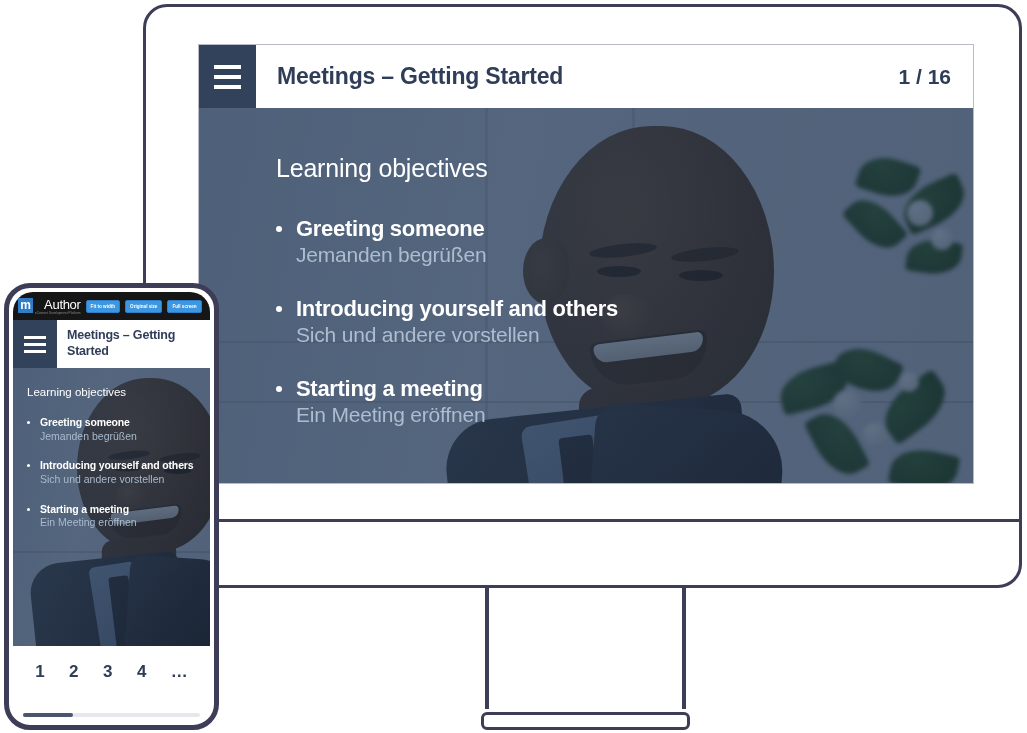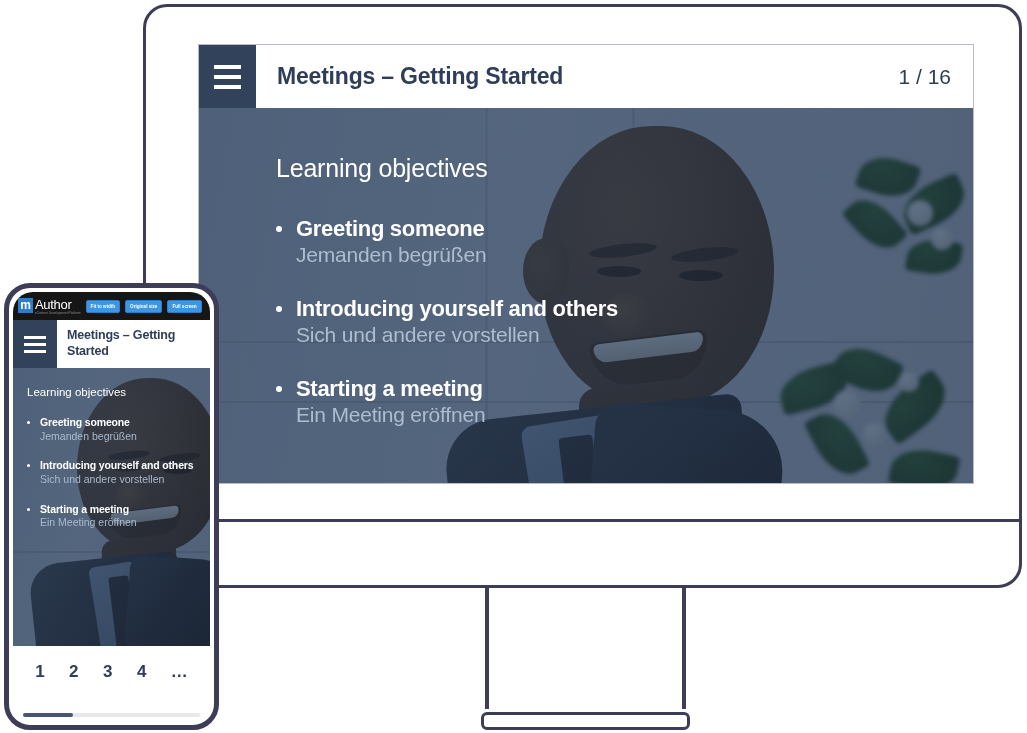--- a/index.html
+++ b/index.html
@@ -105,21 +105,21 @@
     font-size: 23px;
     font-weight: bold;
     color: #2f3d58;
     letter-spacing: -0.2px;
   }
   #desktop-counter {
     display: flex;
     align-items: center;
     padding-right: 22px;
     font-size: 21px;
-    font-weight: normal;
+    font-weight: bold;
     color: #2f3d58;
   }
 
   
   #desktop-slide {
     position: absolute;
     left: 0;
     top: 63px;
     right: 0;
     bottom: 0;
@@ -323,20 +323,21 @@
     font-weight: bold;
     display: flex;
     align-items: center;
     justify-content: center;
     line-height: 1;
   }
   #mauthor-logo .m-wordmark {
     display: flex;
     flex-direction: column;
     line-height: 1;
+    align-items: flex-end;
   }
   #mauthor-logo .m-word {
     color: #ffffff;
     font-size: 13px;
     letter-spacing: -0.3px;
   }
   #mauthor-logo .m-tag {
     color: #8d8d8d;
     font-size: 3px;
     letter-spacing: 0.1px;

